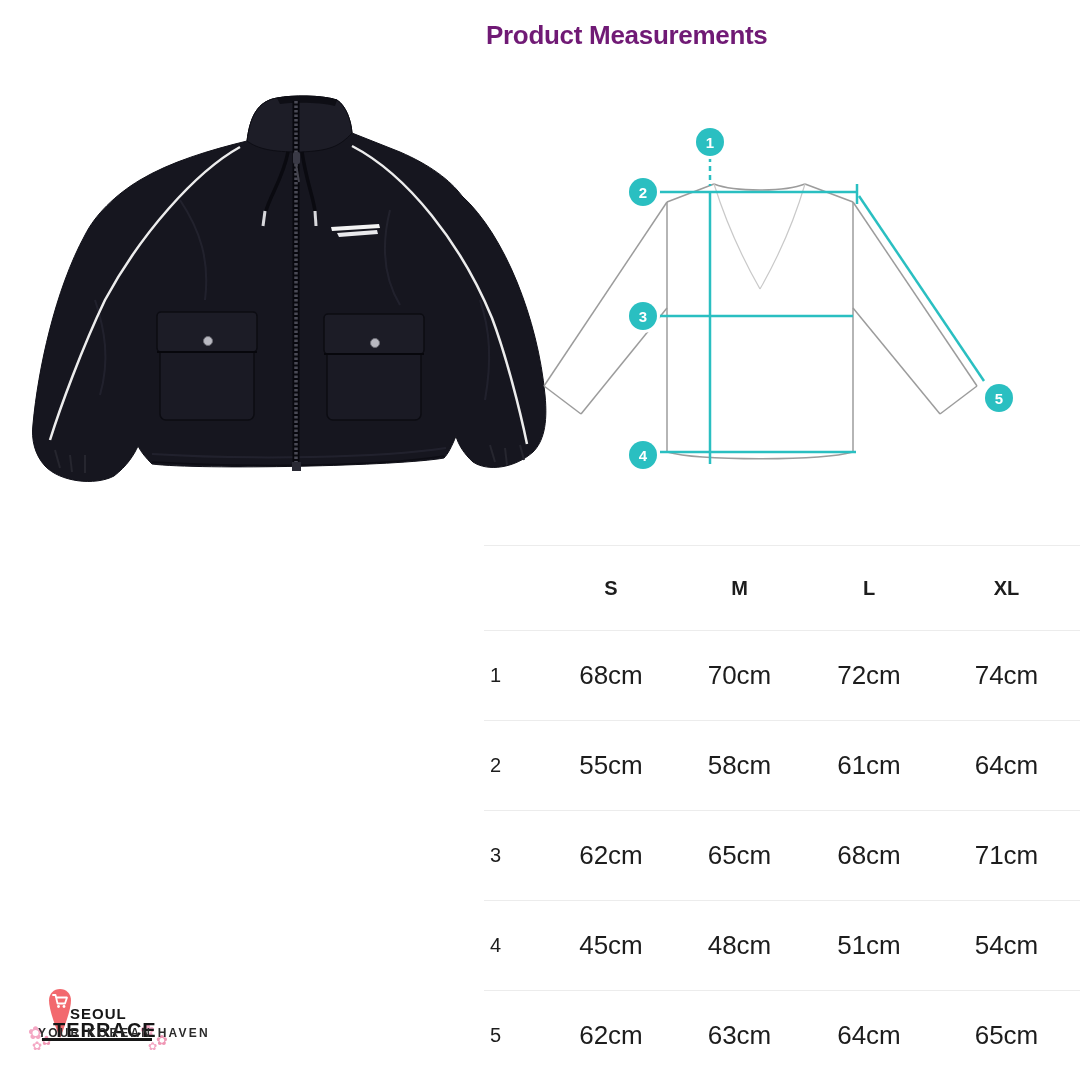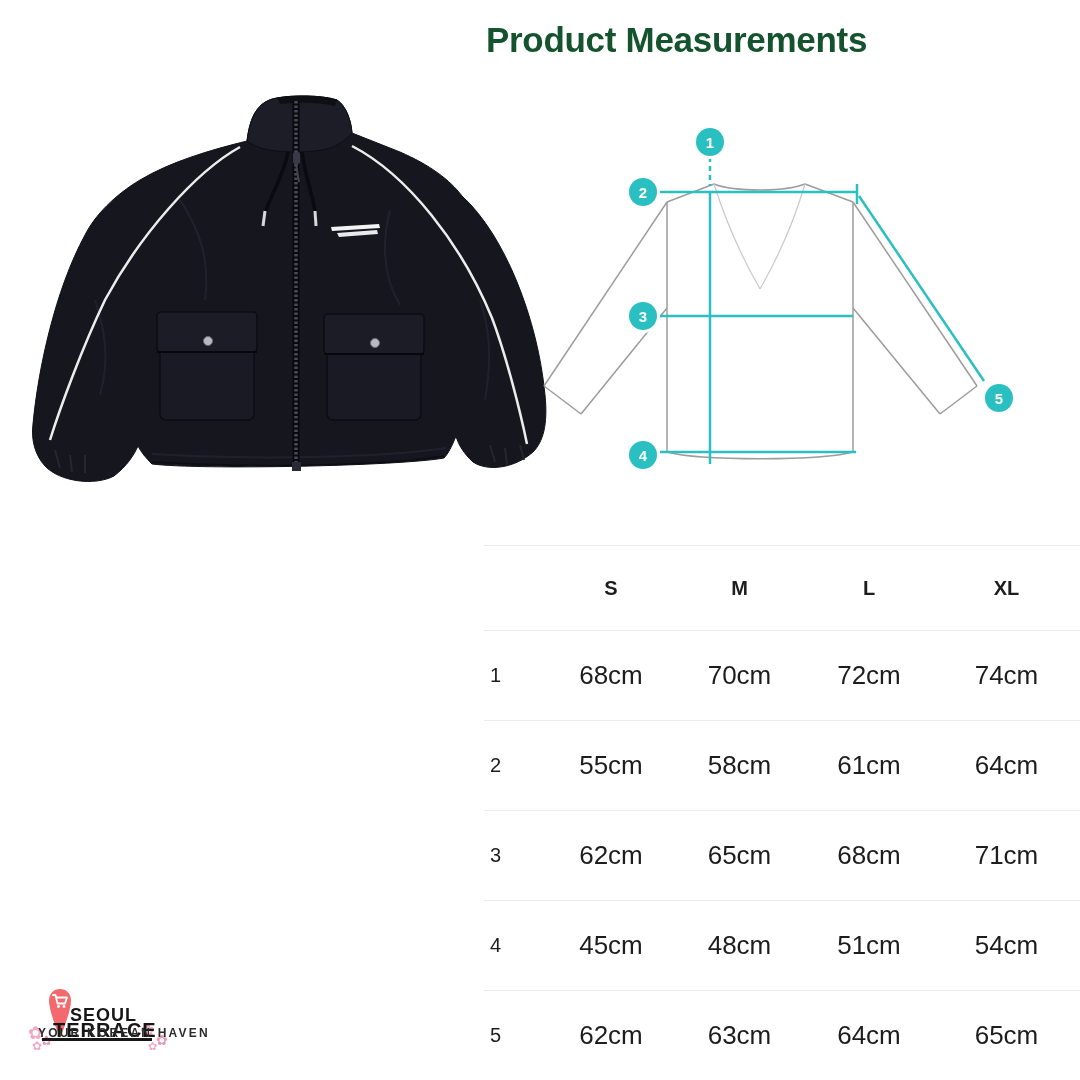--- a/index.html
+++ b/index.html
@@ -1,21 +1,21 @@
 <!DOCTYPE html>
 <html><head>
 <meta charset="utf-8">
 <style>
   html,body{margin:0;padding:0;background:#fff;}
   .page{position:relative;width:1080px;height:1080px;background:#fff;overflow:hidden;
         font-family:"Liberation Sans",sans-serif;color:#1c1c1c;}
 
   
-  .title{position:absolute;left:486px;top:20px;font-size:35px;font-weight:800;
-         letter-spacing:-0.3px;color:#14532d;}
+  .title{position:absolute;left:486px;top:20px;font-size:26px;font-weight:800;
+         letter-spacing:-0.3px;color:#701a75;}
 
   
   .jacket-svg{position:absolute;left:10px;top:60px;}
 
   
   .diagram-svg{position:absolute;left:540px;top:110px;}
   .marker{position:absolute;width:28px;height:28px;border-radius:50%;
           background:#2abfc1;color:#fff;font-size:15px;font-weight:700;
           display:flex;align-items:center;justify-content:center;
           box-shadow:0 0 0 3px #fff;}
@@ -29,21 +29,21 @@
               vertical-align:middle;color:#1d1d1d;}
   .size-table thead th{height:82px;font-size:20px;font-weight:700;}
   .size-table tbody td{height:87px;font-size:26px;font-weight:400;}
   .size-table .rowlab{text-align:left;padding-left:6px;font-size:20px;}
   .col-lab{width:64px;} .col-s{width:126px;} .col-m{width:131px;}
   .col-l{width:128px;} .col-xl{width:147px;}
 
   
   .brand{position:absolute;left:28px;top:978px;width:160px;height:86px;}
   .brand .pin{position:absolute;left:20px;top:10px;}
-  .brand-name1{position:absolute;left:42px;top:27px;font-size:18px;font-weight:800;
+  .brand-name1{position:absolute;left:42px;top:27px;font-size:15px;font-weight:800;
                letter-spacing:1px;color:#161616;}
   .brand-name2{position:absolute;left:25px;top:41px;font-size:20px;font-weight:800;
                letter-spacing:1px;color:#161616;}
   .brand-underline{position:absolute;left:14px;top:60px;width:110px;height:2.5px;
                background:#161616;}
   .brand-tagline{position:absolute;left:10px;top:48px;font-size:12px;font-weight:700;
                letter-spacing:2.2px;color:#2a2a2a;white-space:nowrap;}
   .blossom{position:absolute;color:#f4a8c4;pointer-events:none;line-height:1;}
   .blossom.b2{color:#ef96b4;}
 </style>

